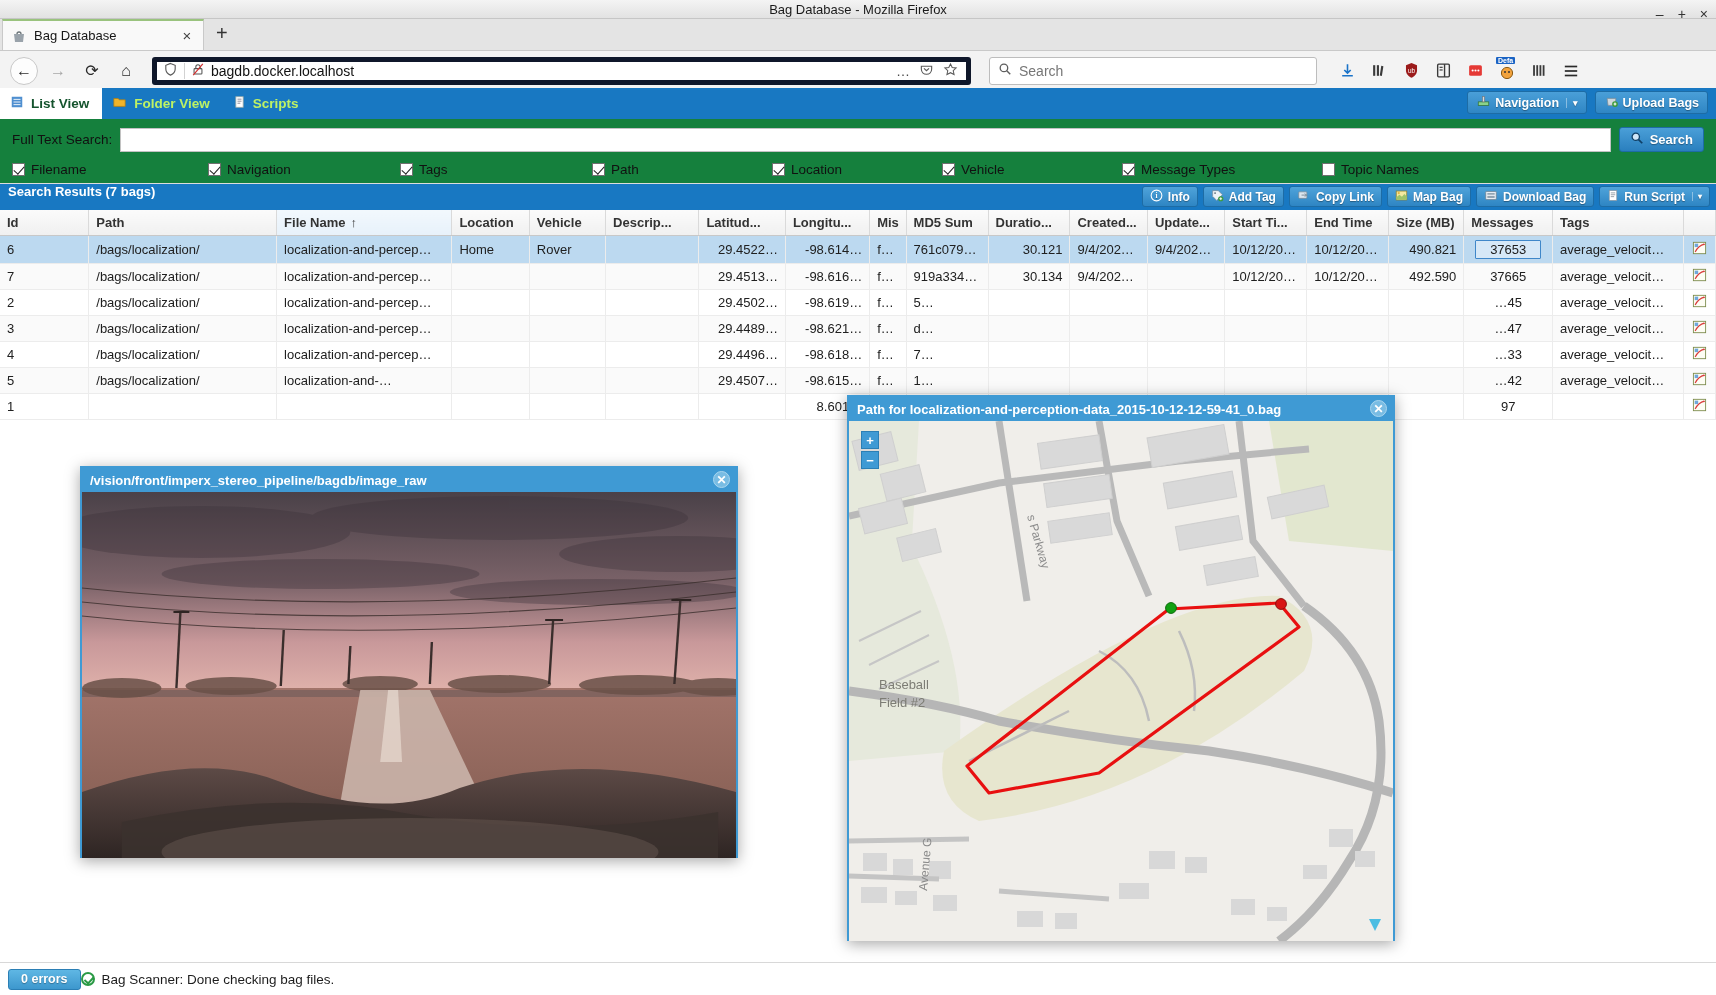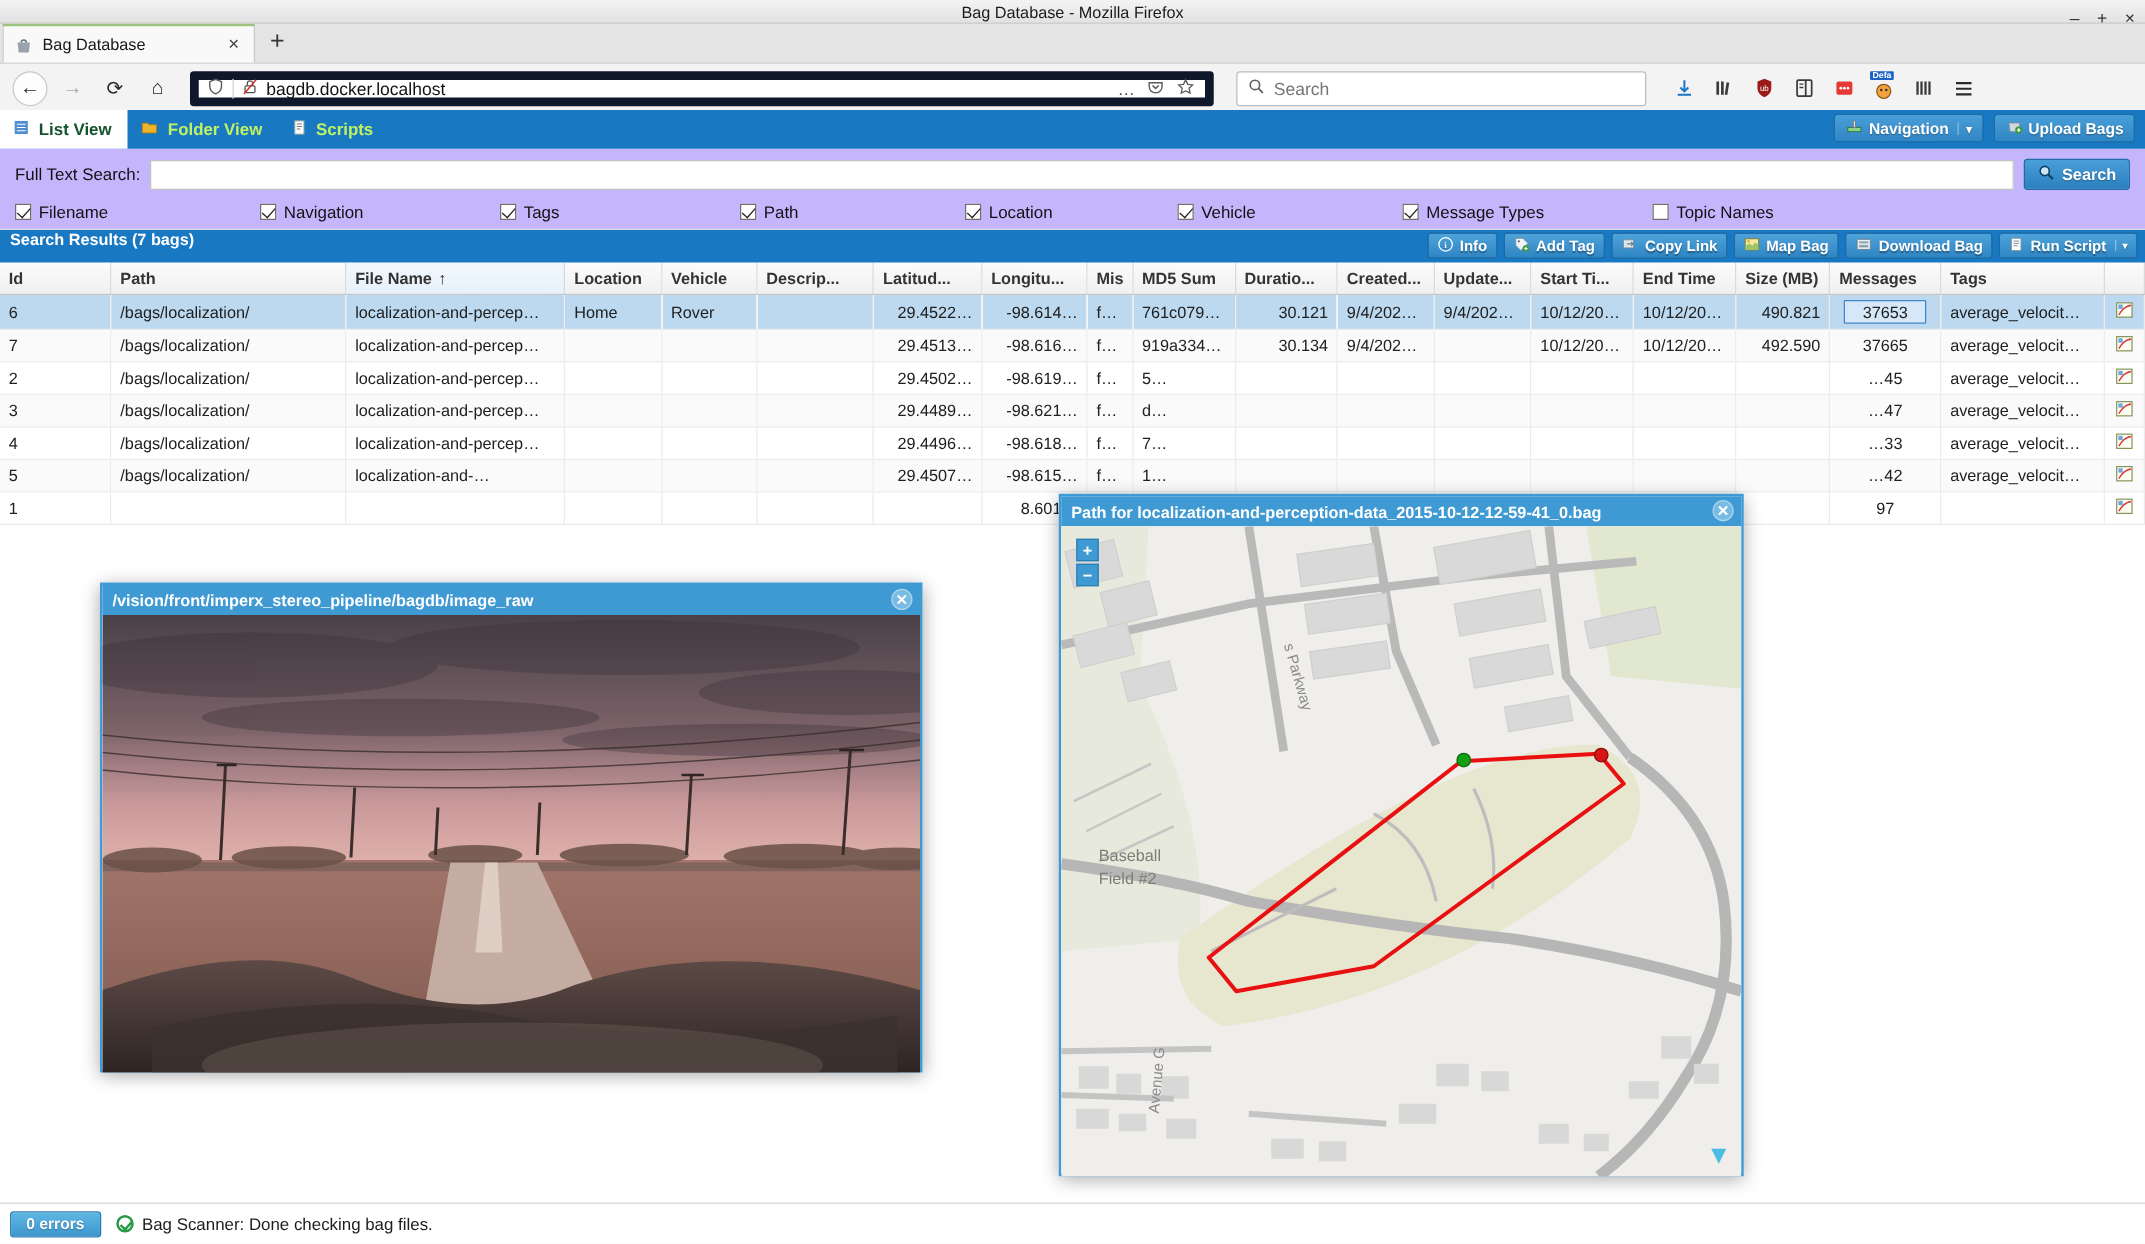--- a/index.html
+++ b/index.html
@@ -43,21 +43,21 @@
   .newtab { font-size: 20px; color: #333; padding: 0 12px; height: 31px; line-height: 29px; }
 
   .navbar {
     height: 40px; background: #f3f3f3; border-bottom: 1px solid #cfcfcf;
     display: flex; align-items: center; padding: 0 10px; gap: 6px;
   }
   .navbtn { width: 28px; height: 28px; display:flex; align-items:center; justify-content:center; color:#2b2b2b; font-size: 16px; }
   .navbtn.back { border: 1px solid #c8c8c8; border-radius: 50%; background:#fdfdfd; }
   .navbtn.dim { color: #a6a6a6; }
   .urlbar {
-    flex: 0 0 819px; height: 28px; background: #ffffff; border: 7px solid #0f172a; border-radius: 3px;
+    flex: 0 0 819px; height: 28px; background: #ffffff; border: 5px solid #0f172a; border-radius: 3px;
     display: flex; align-items: center; padding: 0 6px; gap: 6px; margin-left: 6px;
   }
   .urlbar .sep { width:1px; height:16px; background:#d2d2d2; }
   .url-text { flex: 1; color: #111; font-size: 14px; }
   .url-right { display:flex; align-items:center; gap:9px; color:#4a4a4a; font-size: 14px; padding-right:2px;}
   .searchbar {
     flex: 0 0 328px; height: 28px; background:#fff; border: 1px solid #bdbdbd; border-radius: 3px;
     display:flex; align-items:center; padding: 0 8px; gap: 7px; margin-left: 12px; color:#767676; font-size:14px;
   }
   .toolicons { display:flex; align-items:center; gap: 12px; margin-left: 14px; }
@@ -77,21 +77,21 @@
   .apptabs-right { position:absolute; right:8px; top:3px; display:flex; gap:8px; align-items:center; }
   .btn-blue {
     background: linear-gradient(#4a9fd8, #2f86c4);
     border: 1px solid #1d6ca5; border-radius: 3px;
     color:#fff; font-size:12.5px; font-weight:bold;
     height:23px; display:flex; align-items:center; gap:4px; padding:0 8px;
     text-shadow: 0 1px 1px rgba(0,0,0,.35);
   }
   .btn-blue .caret { border-left:1px solid rgba(255,255,255,.4); padding-left:6px; margin-left:3px; font-size:9px; }
 
-  .searchpanel { background:#c4b5fd; padding: 8px 12px 6px 12px; border-bottom: 1px solid #dcdcdc; }
+  .searchpanel { background:#15803d; padding: 8px 12px 6px 12px; border-bottom: 1px solid #dcdcdc; }
   .fts-row { display:flex; align-items:center; gap: 8px; }
   .fts-label { font-size:13.5px; color:#111; white-space:nowrap; }
   .fts-input { flex:1; height:24px; border:1px solid #c2c2c2; background:#fff; font-size:13px; padding:0 5px; }
   .search-btn {
     background: linear-gradient(#4a9fd8, #2a7fbe); border:1px solid #1d6ca5; border-radius:3px;
     color:#fff; font-weight:bold; font-size:13px; height:25px; display:flex; align-items:center; gap:6px; padding:0 10px;
     text-shadow: 0 1px 1px rgba(0,0,0,.35);
   }
   .cb-row { display:flex; margin-top:10px; }
   .cb-item { display:flex; align-items:center; gap:6px; font-size:13.5px; color:#111; }
@@ -151,21 +151,21 @@
   #map-canvas { width:100%; height:520px; display:block; position:relative; }
   .mapzoom { position:absolute; left:12px; top:10px; width:18px; }
   .mapzoom div {
     width:18px; height:18px; background:#3f9ad4; color:#fff; font-size:13px; line-height:17px;
     text-align:center; border:1px solid #2b7fb5; margin-bottom:2px; font-weight:bold;
   }
 
   
   .statusbar {
     position:absolute; left:0; bottom:0; width:1716px; height:33px;
-    background:#fff; border-top:1px solid #d8d8d8; display:flex; align-items:center; padding:0 8px; gap:12px;
+    background:#fff; border-top:1px solid #d8d8d8; display:flex; align-items:center; padding:0 8px; 
   }
   .errbadge {
     background: linear-gradient(#5fb7e4, #3d97cd); border:1px solid #2b7fb5; border-radius:3px;
     color:#fff; font-size:12.5px; font-weight:bold; height:21px; display:flex; align-items:center; padding:0 12px;
     text-shadow: 0 1px 1px rgba(0,0,0,.3);
   }
   .status-text { font-size:13.5px; color:#1d1d1d; display:flex; align-items:center; gap:7px; }
   .okdot { width:14px; height:14px; border-radius:50%; border:2px solid #2a9a45; display:inline-block; position:relative; }
   .okdot::after{ content:""; position:absolute; left:3px; top:1px; width:4px; height:7px; border:solid #2a9a45; border-width:0 2px 2px 0; transform:rotate(42deg);}
 </style>

